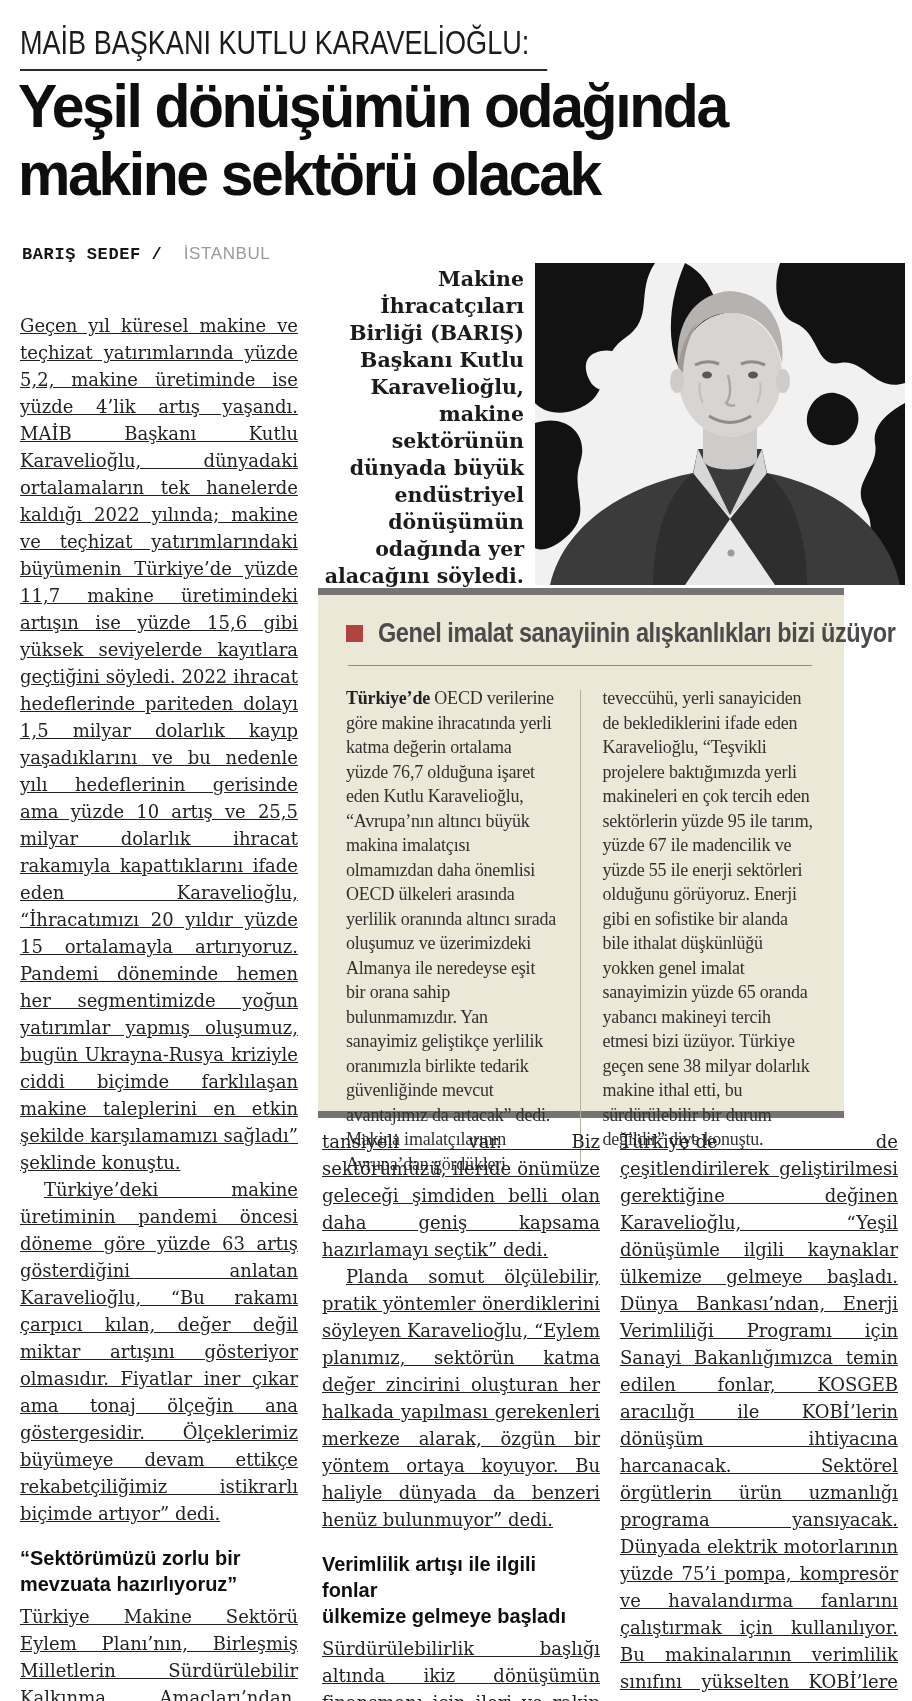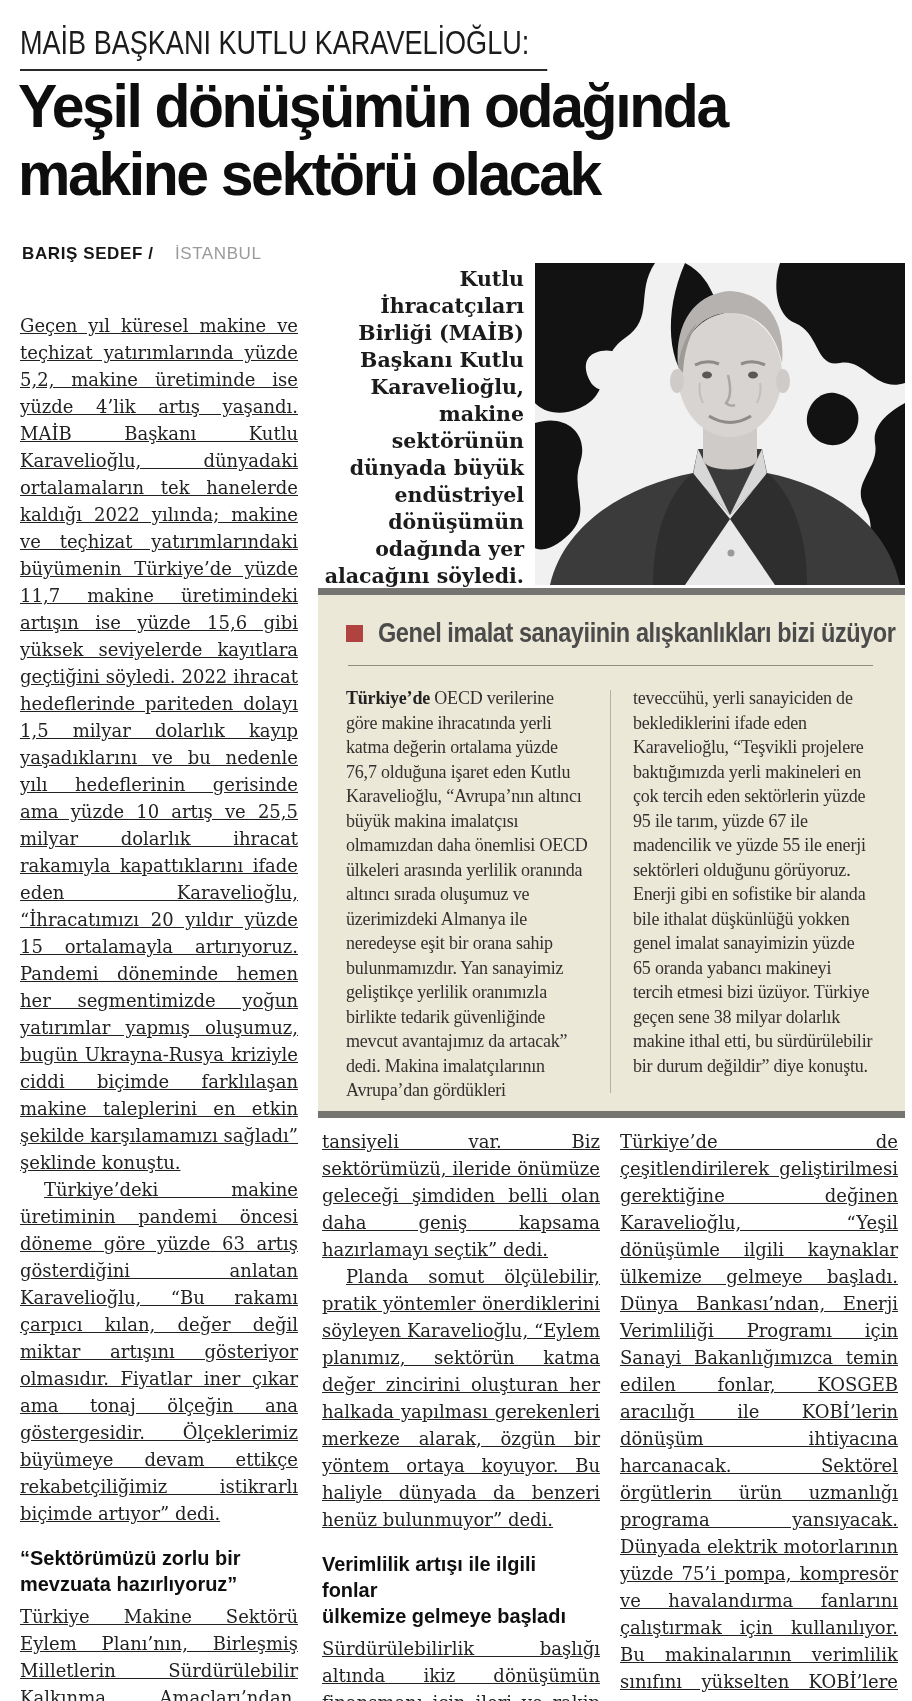--- a/index.html
+++ b/index.html
@@ -30,21 +30,21 @@
     font-weight:700;font-size:62px;line-height:68px;
     letter-spacing:-2.5px;color:#0e0e0e;
   }
   .headline .hl{display:block;white-space:nowrap;}
   
   .byline{
     position:absolute;left:22px;top:244px;
     font-family:"Liberation Sans",sans-serif;
     font-size:17px;letter-spacing:0.6px;
   }
-  .byline .author{font-weight:700;color:#161616;}
+  .byline .author{font-weight:700;color:#161616;font-family:Liberation Mono, monospace;}
   .byline .loc{font-weight:400;color:#9a9a9a;margin-left:16px;}
   
   .col{position:absolute;width:278px;text-align:justify;}
   .col1{left:20px;top:312px;}
   .col2{left:322px;top:1128px;}
   .col3{left:620px;top:1128px;}
   .para{
     margin:0;font-size:18px;line-height:27px;color:#222222;text-decoration:underline;
   }
   .para.indent{text-indent:24px;}
@@ -62,21 +62,21 @@
     font-size:20.5px;line-height:27px;color:#1b1b1b;
   }
   
   .photo{
     position:absolute;left:535px;top:263px;width:370px;height:322px;
     overflow:hidden;background:#f4f4f4;
   }
   .photo svg{display:block;width:100%;height:100%;}
   
   .box{
-    position:absolute;left:318px;top:588px;width:587px;height:530px;
+    position:absolute;left:318px;top:588px;width:526px;height:530px;
     box-sizing:border-box;
     background:#ece8d7;
     border-top:7px solid #767471;
     border-bottom:7px solid #767471;
     padding:22px 30px 0 28px;
   }
   .box-title-row{display:flex;align-items:center;}
   .bullet{
     width:17px;height:17px;background:#b04340;
     flex:0 0 auto;margin-right:15px;
@@ -123,21 +123,21 @@
   </div>
 
   <div class="col col1">
     <p class="para">Geçen yıl küresel makine ve teçhizat yatırımlarında yüzde 5,2, makine üretiminde ise yüzde 4’lik artış yaşandı. MAİB Başkanı Kutlu Karavelioğlu, dünyadaki ortalamaların tek hanelerde kaldığı 2022 yılında; makine ve teçhizat yatırımlarındaki büyümenin Türkiye’de yüzde 11,7 makine üretimindeki artışın ise yüzde 15,6 gibi yüksek seviyelerde kayıtlara geçtiğini söyledi. 2022 ihracat hedeflerinde pariteden dolayı 1,5 milyar dolarlık kayıp yaşadıklarını ve bu nedenle yılı hedeflerinin gerisinde ama yüzde 10 artış ve 25,5 milyar dolarlık ihracat rakamıyla kapattıklarını ifade eden Karavelioğlu, “İhracatımızı 20 yıldır yüzde 15 ortalamayla artırıyoruz. Pandemi döneminde hemen her segmentimizde yoğun yatırımlar yapmış oluşumuz, bugün Ukrayna-Rusya kriziyle ciddi biçimde farklılaşan makine taleplerini en etkin şekilde karşılamamızı sağladı” şeklinde konuştu.</p>
     <p class="para indent">Türkiye’deki makine üretiminin pandemi öncesi döneme göre yüzde 63 artış gösterdiğini anlatan Karavelioğlu, “Bu rakamı çarpıcı kılan, değer değil miktar artışını gösteriyor olmasıdır. Fiyatlar iner çıkar ama tonaj ölçeğin ana göstergesidir. Ölçeklerimiz büyümeye devam ettikçe rekabetçiliğimiz istikrarlı biçimde artıyor” dedi.</p>
     <h3 class="subhead">“Sektörümüzü zorlu bir
 mevzuata hazırlıyoruz”</h3>
     <p class="para">Türkiye Makine Sektörü Eylem Planı’nın, Birleşmiş Milletlerin Sürdürülebilir Kalkınma Amaçları’ndan, sektörü doğrudan ilgilendiren 11 ve dolaylı ilgilendiren 4 amaç üzerine bina edildiğini dile getiren Karavelioğlu, “Yeşil ve dijital dönüşümü önceleyen AB Yeşil Mutabakatı, sosyal sorumlulukları henüz etraflıca işin içine katmayan bir mevzuat paketi durumunda. Ama genişleyerek bütün dünyaya liderlik edecek po-</p>
   </div>
 
-  <div class="caption">Kutlu İhracatçıları Birliği (MAİB) Başkanı Kutlu Karavelioğlu, makine sektörünün dünyada büyük endüstriyel dönüşümün odağında yer alacağını söyledi.</div>
+  <div class="caption">Makine İhracatçıları Birliği (BARIŞ) Başkanı Kutlu Karavelioğlu, makine sektörünün dünyada büyük endüstriyel dönüşümün odağında yer alacağını söyledi.</div>
 
   <div class="photo">
     <svg viewBox="0 0 370 322" preserveAspectRatio="xMidYMid slice">
       <rect x="0" y="0" width="370" height="322" fill="#f1f1f1"></rect>
 
       <path d="M0,0 L120,0 C100,30 120,55 90,75 C60,95 80,130 45,145 C15,158 0,140 0,140 Z" fill="#121212"></path>
       <path d="M0,160 C30,150 55,170 45,200 C35,230 60,250 30,275 C10,292 0,285 0,285 Z" fill="#121212"></path>
       <path d="M150,0 C185,18 175,52 205,62 C178,85 190,115 160,125 C132,105 128,50 150,0 Z" fill="#121212"></path>
       <path d="M245,0 L370,0 L370,120 C340,130 330,95 305,100 C280,105 285,70 260,60 C240,52 238,20 245,0 Z" fill="#121212"></path>
       <path d="M370,140 L370,322 L330,322 C325,290 345,270 330,245 C315,220 345,205 340,180 C337,162 355,148 370,140 Z" fill="#121212"></path>

